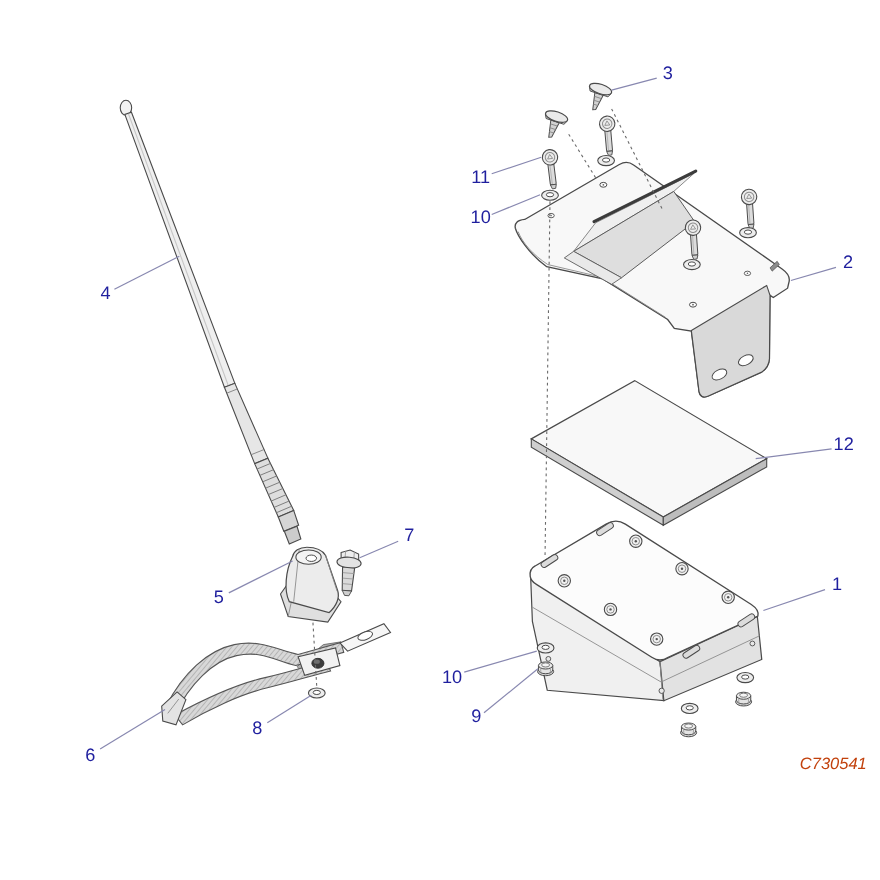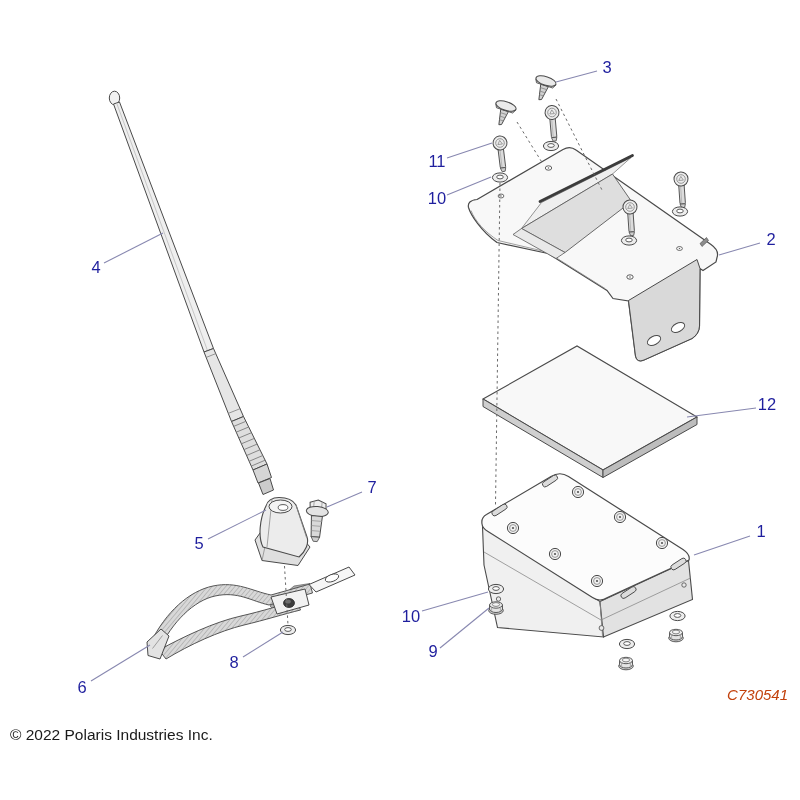--- a/index.html
+++ b/index.html
@@ -214,16 +214,15 @@
         <text x="411" y="616" text-anchor="middle" dominant-baseline="central" fill="#1f1f9e" font-size="16.5" class="callout-text">10</text>
         <line x1="447" y1="195" x2="491" y2="177" stroke="#8888b0" stroke-width="1.1"></line>
         <text x="437" y="198" text-anchor="middle" dominant-baseline="central" fill="#1f1f9e" font-size="16.5" class="callout-text">10</text>
         <line x1="447" y1="158" x2="492" y2="143" stroke="#8888b0" stroke-width="1.1"></line>
         <text x="437" y="161" text-anchor="middle" dominant-baseline="central" fill="#1f1f9e" font-size="16.5" class="callout-text">11</text>
         <line x1="756" y1="408" x2="687" y2="417" stroke="#8888b0" stroke-width="1.1"></line>
         <text x="767" y="404" text-anchor="middle" dominant-baseline="central" fill="#1f1f9e" font-size="16.5" class="callout-text">12</text>
       </g>
 </svg>
 
-<div class="footer-left">© 2022 Polaris Industries Inc.</div>
 <div class="footer-right">C730541</div>
 
 </div>
 
 </body></html>

